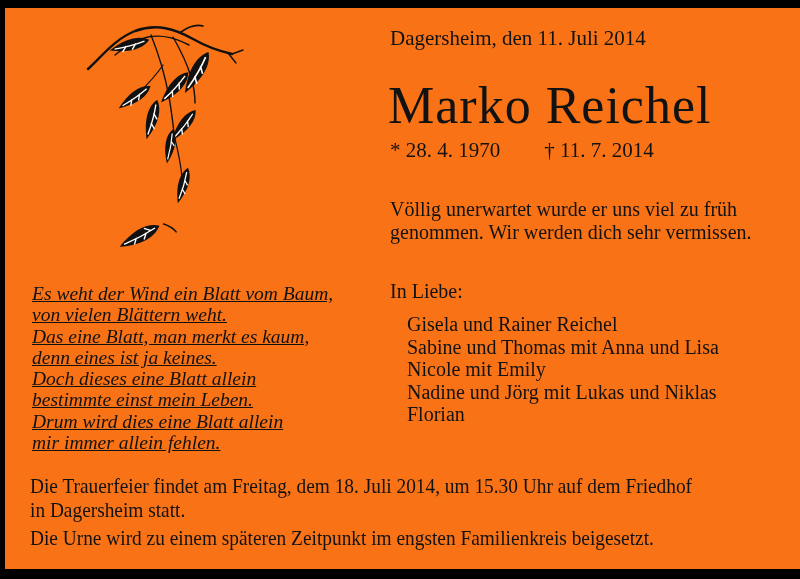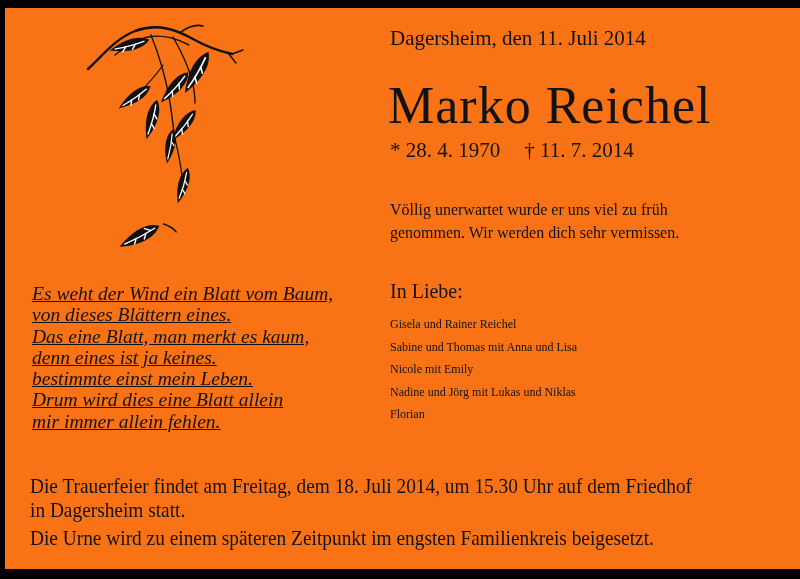--- a/index.html
+++ b/index.html
@@ -9,24 +9,24 @@
   }
   .frame{
     position:absolute;inset:0;pointer-events:none;box-sizing:border-box;
     border-top:8px solid #000;border-bottom:10px solid #000;
     border-left:5px solid #000;border-right:6px solid #000;
   }
   .illustration{position:absolute;left:85px;top:14px;width:210px;height:252px;}
   .place-date{position:absolute;left:390px;top:26px;font-size:21px;white-space:nowrap;}
   .title{position:absolute;left:388px;top:80px;font-size:52px;line-height:1;letter-spacing:1px;white-space:nowrap;}
   .dates{position:absolute;left:390px;top:138px;font-size:21px;white-space:nowrap;}
-  .dates .death{margin-left:24px;}
-  .message{position:absolute;left:390px;top:198px;font-size:16px;line-height:23px;white-space:nowrap;}
+  .dates .death{margin-left:44px;}
+  .message{position:absolute;left:390px;top:198px;font-size:20px;line-height:23px;white-space:nowrap;}
   .in-liebe{position:absolute;left:390px;top:280px;font-size:20px;white-space:nowrap;}
-  .names{position:absolute;left:390px;top:313px;font-size:12px;line-height:22.5px;white-space:nowrap;}
+  .names{position:absolute;left:407px;top:313px;font-size:20px;line-height:22.5px;white-space:nowrap;}
   .poem{position:absolute;left:32px;top:283px;font-size:19.5px;font-style:italic;line-height:21.3px;white-space:nowrap;text-decoration:underline;}
   .funeral{position:absolute;left:30px;top:475px;font-size:21.5px;line-height:23.5px;white-space:nowrap;transform:scaleX(.9);transform-origin:0 0;}
   .urn{position:absolute;left:30px;top:526px;font-size:21.5px;white-space:nowrap;transform:scaleX(.9);transform-origin:0 0;}
 </style>
 </head>
 <body>
 
 <div class="page">
 
   <svg class="illustration" viewBox="0 0 210 250" xmlns="http://www.w3.org/2000/svg">
@@ -103,23 +103,24 @@
   <div class="names">
     <div>Gisela und Rainer Reichel</div>
     <div>Sabine und Thomas mit Anna und Lisa</div>
     <div>Nicole mit Emily</div>
     <div>Nadine und Jörg mit Lukas und Niklas</div>
     <div>Florian</div>
   </div>
 
   <div class="poem">
     <div>Es weht der Wind ein Blatt vom Baum,</div>
-    <div>von dieses Blättern eines.</div>
+    <div>von vielen Blättern weht.</div>
     <div>Das eine Blatt, man merkt es kaum,</div>
     <div>denn eines ist ja keines.</div>
+    <div>Doch dieses eine Blatt allein</div>
     <div>bestimmte einst mein Leben.</div>
     <div>Drum wird dies eine Blatt allein</div>
     <div>mir immer allein fehlen.</div>
   </div>
 
   <div class="funeral">
     <div>Die Trauerfeier findet am Freitag, dem 18. Juli 2014, um 15.30 Uhr auf dem Friedhof</div>
     <div>in Dagersheim statt.</div>
   </div>
 

